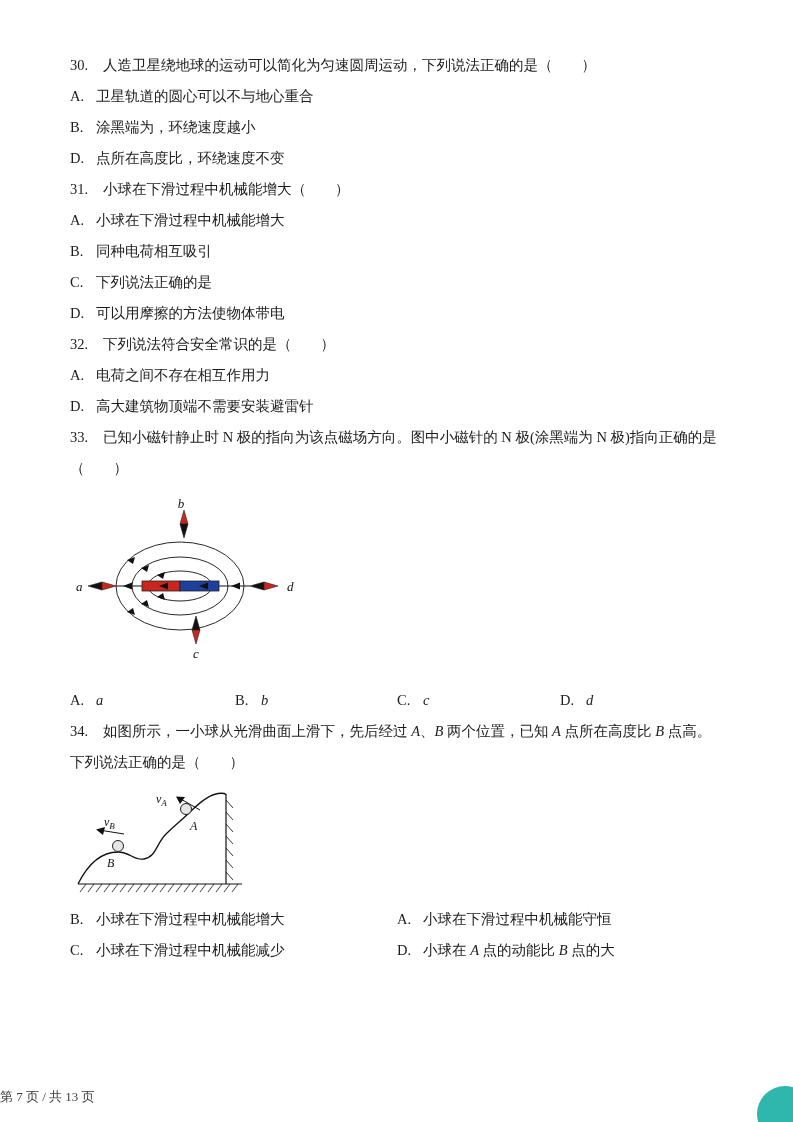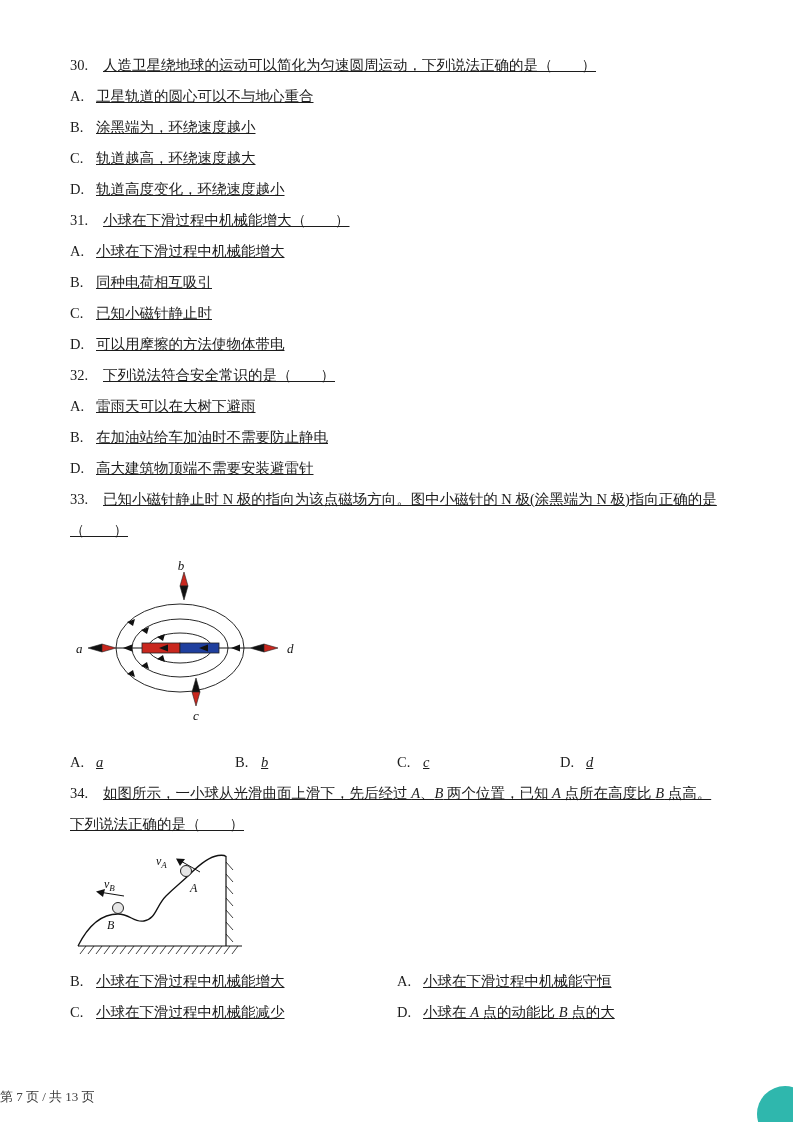--- a/index.html
+++ b/index.html
@@ -6,21 +6,21 @@
   html, body { margin: 0; padding: 0; }
   body {
     width: 793px; height: 1122px;
     background: #ffffff;
     color: #1c1c1c;
     font-family: "Liberation Serif", "DejaVu Serif", serif;
     position: relative;
     overflow: hidden;
   }
   .page { padding: 50px 72px 0 70px; }
-  p.line { margin: 0; font-size: 14.5px; line-height: 31px; text-decoration: underline; }
+  p.line { margin: 0; font-size: 14.5px; line-height: 31px; }
   .qnum { display: inline-block; min-width: 33px; }
   .opt-label { display: inline-block; min-width: 26px; }
   .it { font-style: italic; font-family: "Liberation Serif", serif; }
   .q33-opts { display: grid; grid-template-columns: 165px 162px 163px 1fr; margin-top: 21px; }
   .q34-opts { display: grid; grid-template-columns: 327px 1fr; }
   .figure1 { display: block; margin: 14px 0 0 2px; }
   .figure2 { display: block; margin: 6px 0 0 6px; }
   .fig-label { font-family: "Liberation Serif", serif; font-style: italic; font-size: 13px; fill: #111; }
   .fig-label-small { font-family: "Liberation Serif", serif; font-style: italic; font-size: 12px; fill: #111; }
   .footer {
@@ -34,32 +34,30 @@
   }
 </style>
 </head>
 <body>
 
 <div class="page">
 
   <p class="line"><span class="qnum">30.</span><span>人造卫星绕地球的运动可以简化为匀速圆周运动，下列说法正确的是（　　）</span></p>
   <p class="line"><span class="opt-label">A.</span><span>卫星轨道的圆心可以不与地心重合</span></p>
   <p class="line"><span class="opt-label">B.</span><span>涂黑端为，环绕速度越小</span></p>
-  <p class="line"><span class="opt-label">C.</span><span>轨道越高，环绕速度越大</span></p>
-  <p class="line"><span class="opt-label">D.</span><span>轨道高度变化，环绕速度越小</span></p>
+  <p class="line"><span class="opt-label">D.</span><span>点所在高度比，环绕速度不变</span></p>
 
   <p class="line"><span class="qnum">31.</span><span>小球在下滑过程中机械能增大（　　）</span></p>
   <p class="line"><span class="opt-label">A.</span><span>小球在下滑过程中机械能增大</span></p>
   <p class="line"><span class="opt-label">B.</span><span>同种电荷相互吸引</span></p>
-  <p class="line"><span class="opt-label">C.</span><span>已知小磁针静止时</span></p>
+  <p class="line"><span class="opt-label">C.</span><span>下列说法正确的是</span></p>
   <p class="line"><span class="opt-label">D.</span><span>可以用摩擦的方法使物体带电</span></p>
 
   <p class="line"><span class="qnum">32.</span><span>下列说法符合安全常识的是（　　）</span></p>
-  <p class="line"><span class="opt-label">A.</span><span>雷雨天可以在大树下避雨</span></p>
-  <p class="line"><span class="opt-label">B.</span><span>在加油站给车加油时不需要防止静电</span></p>
+  <p class="line"><span class="opt-label">A.</span><span>电荷之间不存在相互作用力</span></p>
   <p class="line"><span class="opt-label">D.</span><span>高大建筑物顶端不需要安装避雷针</span></p>
 
   <p class="line"><span class="qnum">33.</span><span>已知小磁针静止时 N 极的指向为该点磁场方向。图中小磁针的 N 极(涂黑端为 N 极)指向正确的是（　　）</span></p>
 
   <svg class="figure1" width="238" height="166" viewBox="0 0 238 166">
 
     <g stroke="#111" fill="none" stroke-width="0.9">
       <ellipse cx="108" cy="88" rx="32" ry="15"></ellipse>
       <ellipse cx="108" cy="88" rx="48" ry="29"></ellipse>
       <ellipse cx="108" cy="88" rx="64" ry="44"></ellipse>

